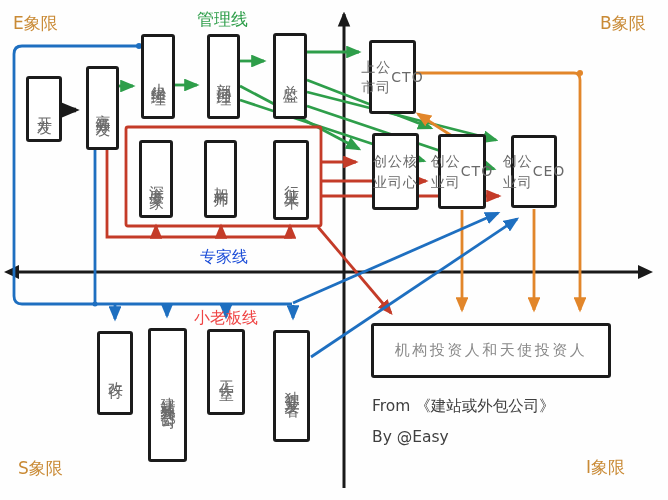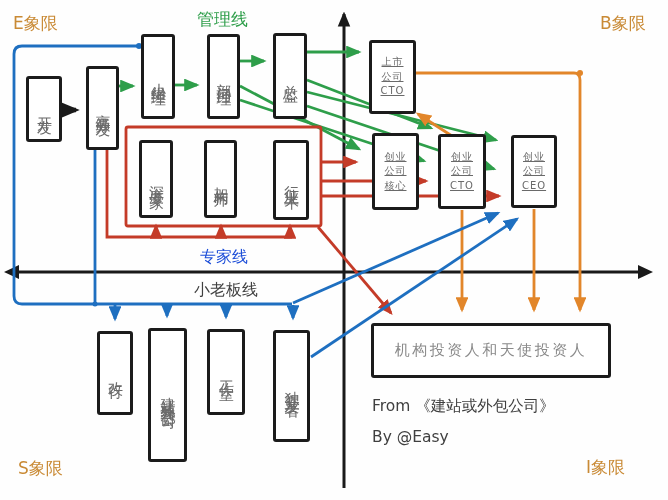--- a/index.html
+++ b/index.html
@@ -10,27 +10,27 @@
   #wires{position:absolute;left:0;top:0;}
   .box{
     position:absolute;background:#ffffff;border:3px solid #1b1b1b;border-radius:3px;
     display:flex;align-items:center;justify-content:center;
     color:#6a6a6a;box-sizing:border-box;z-index:2;
   }
   .box.v{
     writing-mode:vertical-rl;text-orientation:upright;
     font-size:15px;letter-spacing:3px;line-height:1;
   }
-  .box.h3{flex-direction:column;font-size:10px;line-height:1.45;letter-spacing:1px;text-decoration:underline;}
+  .box.h3{flex-direction:row;font-size:14px;line-height:1.45;letter-spacing:1px;}
   .box.wide{font-size:15px;letter-spacing:2.5px;color:#8a8a8a;}
   .lbl{position:absolute;white-space:nowrap;font-size:16px;z-index:3;}
   .lbl.orange{color:#c98a35;}
   .lbl.green{color:#2e9e4a;}
   .lbl.red{color:#1d4ed8;}
-  .lbl.blue{color:#404040;}
+  .lbl.blue{color:#ef4444;margin-top:28px;}
   .credit{position:absolute;color:#3f3f3f;font-size:15.5px;white-space:nowrap;z-index:3;}
   .watermark{position:absolute;color:#9e9e9e;opacity:.55;font-size:18.5px;
     letter-spacing:1px;white-space:nowrap;z-index:4;}
 </style>
 </head>
 <body>
 
 <div id="stage">
 
   <svg id="wires" width="668" height="500" viewBox="0 0 668 500">

